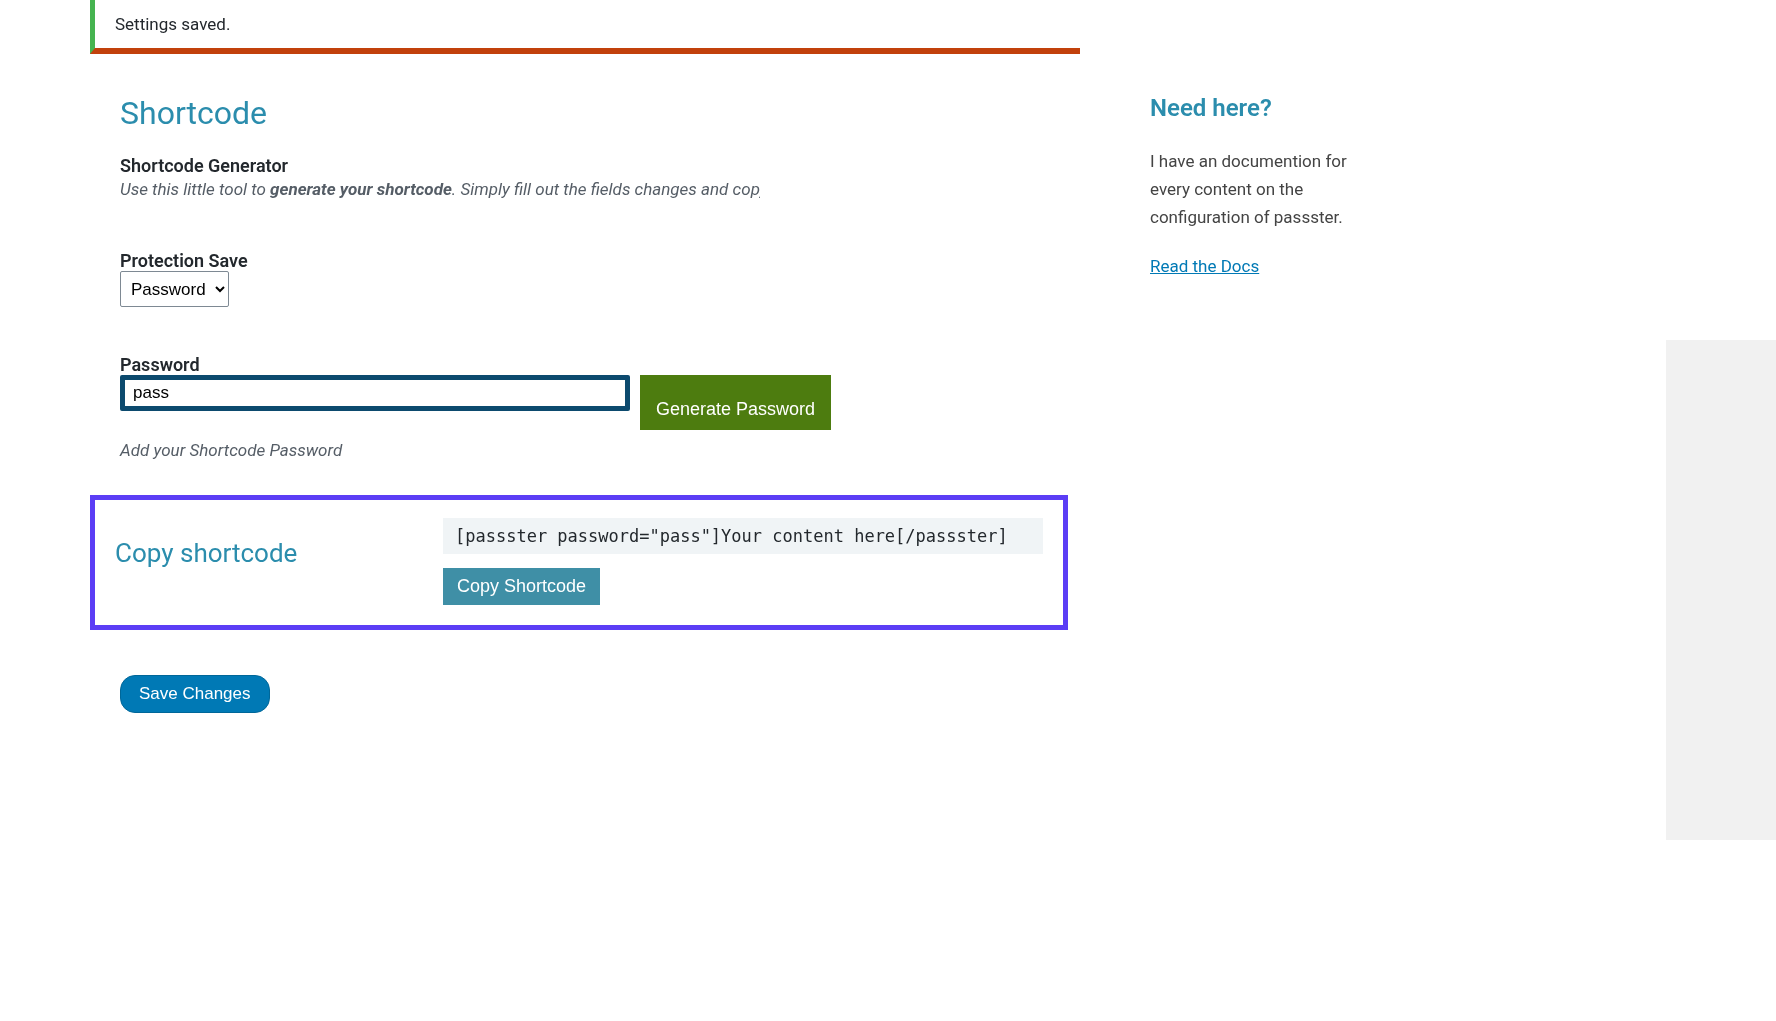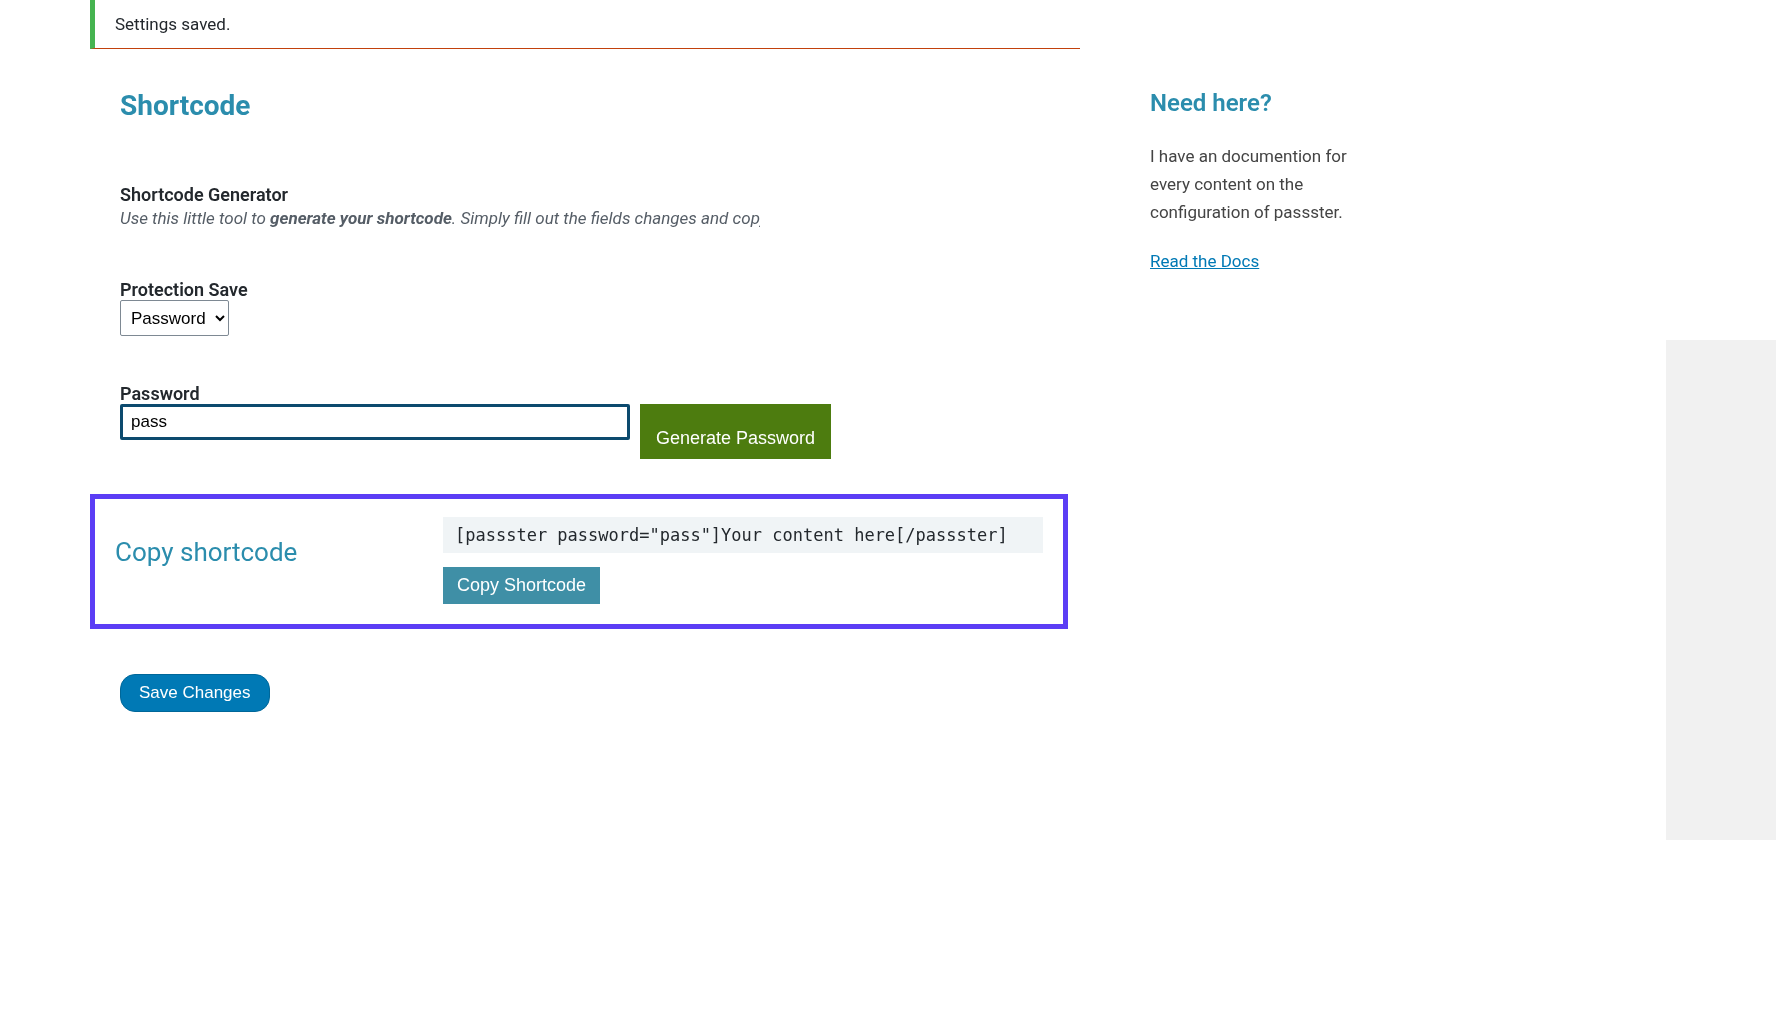--- a/index.html
+++ b/index.html
@@ -13,45 +13,45 @@
       padding-left: 90px;
       padding-top: 0;
       position: relative;
     }
     .notice {
       border-left: 5px solid #46b450;
       background: #fff;
       padding: 14px 20px;
       margin-bottom: 0;
       width: 990px;
-      border-bottom: 1px solid #c2410c;
+      border-bottom: 6px solid #c2410c;
     }
     .notice-text {
       font-size: 17px;
       color: #23282d;
     }
     .content-wrap {
       display: flex;
       width: 1340px;
     }
     .main-col {
       width: 990px;
       padding-top: 40px;
       padding-left: 30px;
     }
     .side-col {
       padding-top: 40px;
       padding-left: 70px;
       width: 280px;
     }
     h1.section-title {
-      font-size: 28px;
-      font-weight: 700;
+      font-size: 32px;
+      font-weight: 400;
       color: #2b8dad;
-      margin-bottom: 60px;
+      margin-bottom: 21px;
       padding-left: 0;
     }
     .form-row {
       display: flex;
       align-items: flex-start;
       margin-bottom: 45px;
       flex-direction: column;
     }
     .form-row .label-col {
       width: 330px;
@@ -79,21 +79,21 @@
       font-size: 17px;
       padding: 5px 6px;
       border: 1px solid #7e8993;
       border-radius: 2px;
       background: #fff;
       height: 36px;
     }
     input[type="text"] {
       font-size: 17px;
       padding: 4px 8px;
-      border: 3px solid #0c4a6e;
+      border: 5px solid #0c4a6e;
       border-radius: 2px;
       width: 510px;
       height: 36px;
       vertical-align: top;
     }
     .btn-teal {
       background: #4d7c0f;
       color: #fff;
       border: none;
       padding: 24px 16px;
@@ -213,20 +213,21 @@
         </div>
       </div>
 
       <div class="form-row">
         <div class="label-col">
           <span>Password</span>
         </div>
         <div class="field-col">
           <input type="text" value="pass" style="">
           <button class="btn-teal">Generate Password</button>
+          <div class="pass-hint">Add your Shortcode Password</div>
         </div>
       </div>
 
       <div class="highlight-box">
         <div class="label-col">
           <span>Copy shortcode</span>
         </div>
         <div class="field-col">
           <div class="code-box">[passster password="pass"]Your content here[/passster]</div>
           <button class="btn-copy">Copy Shortcode</button>

